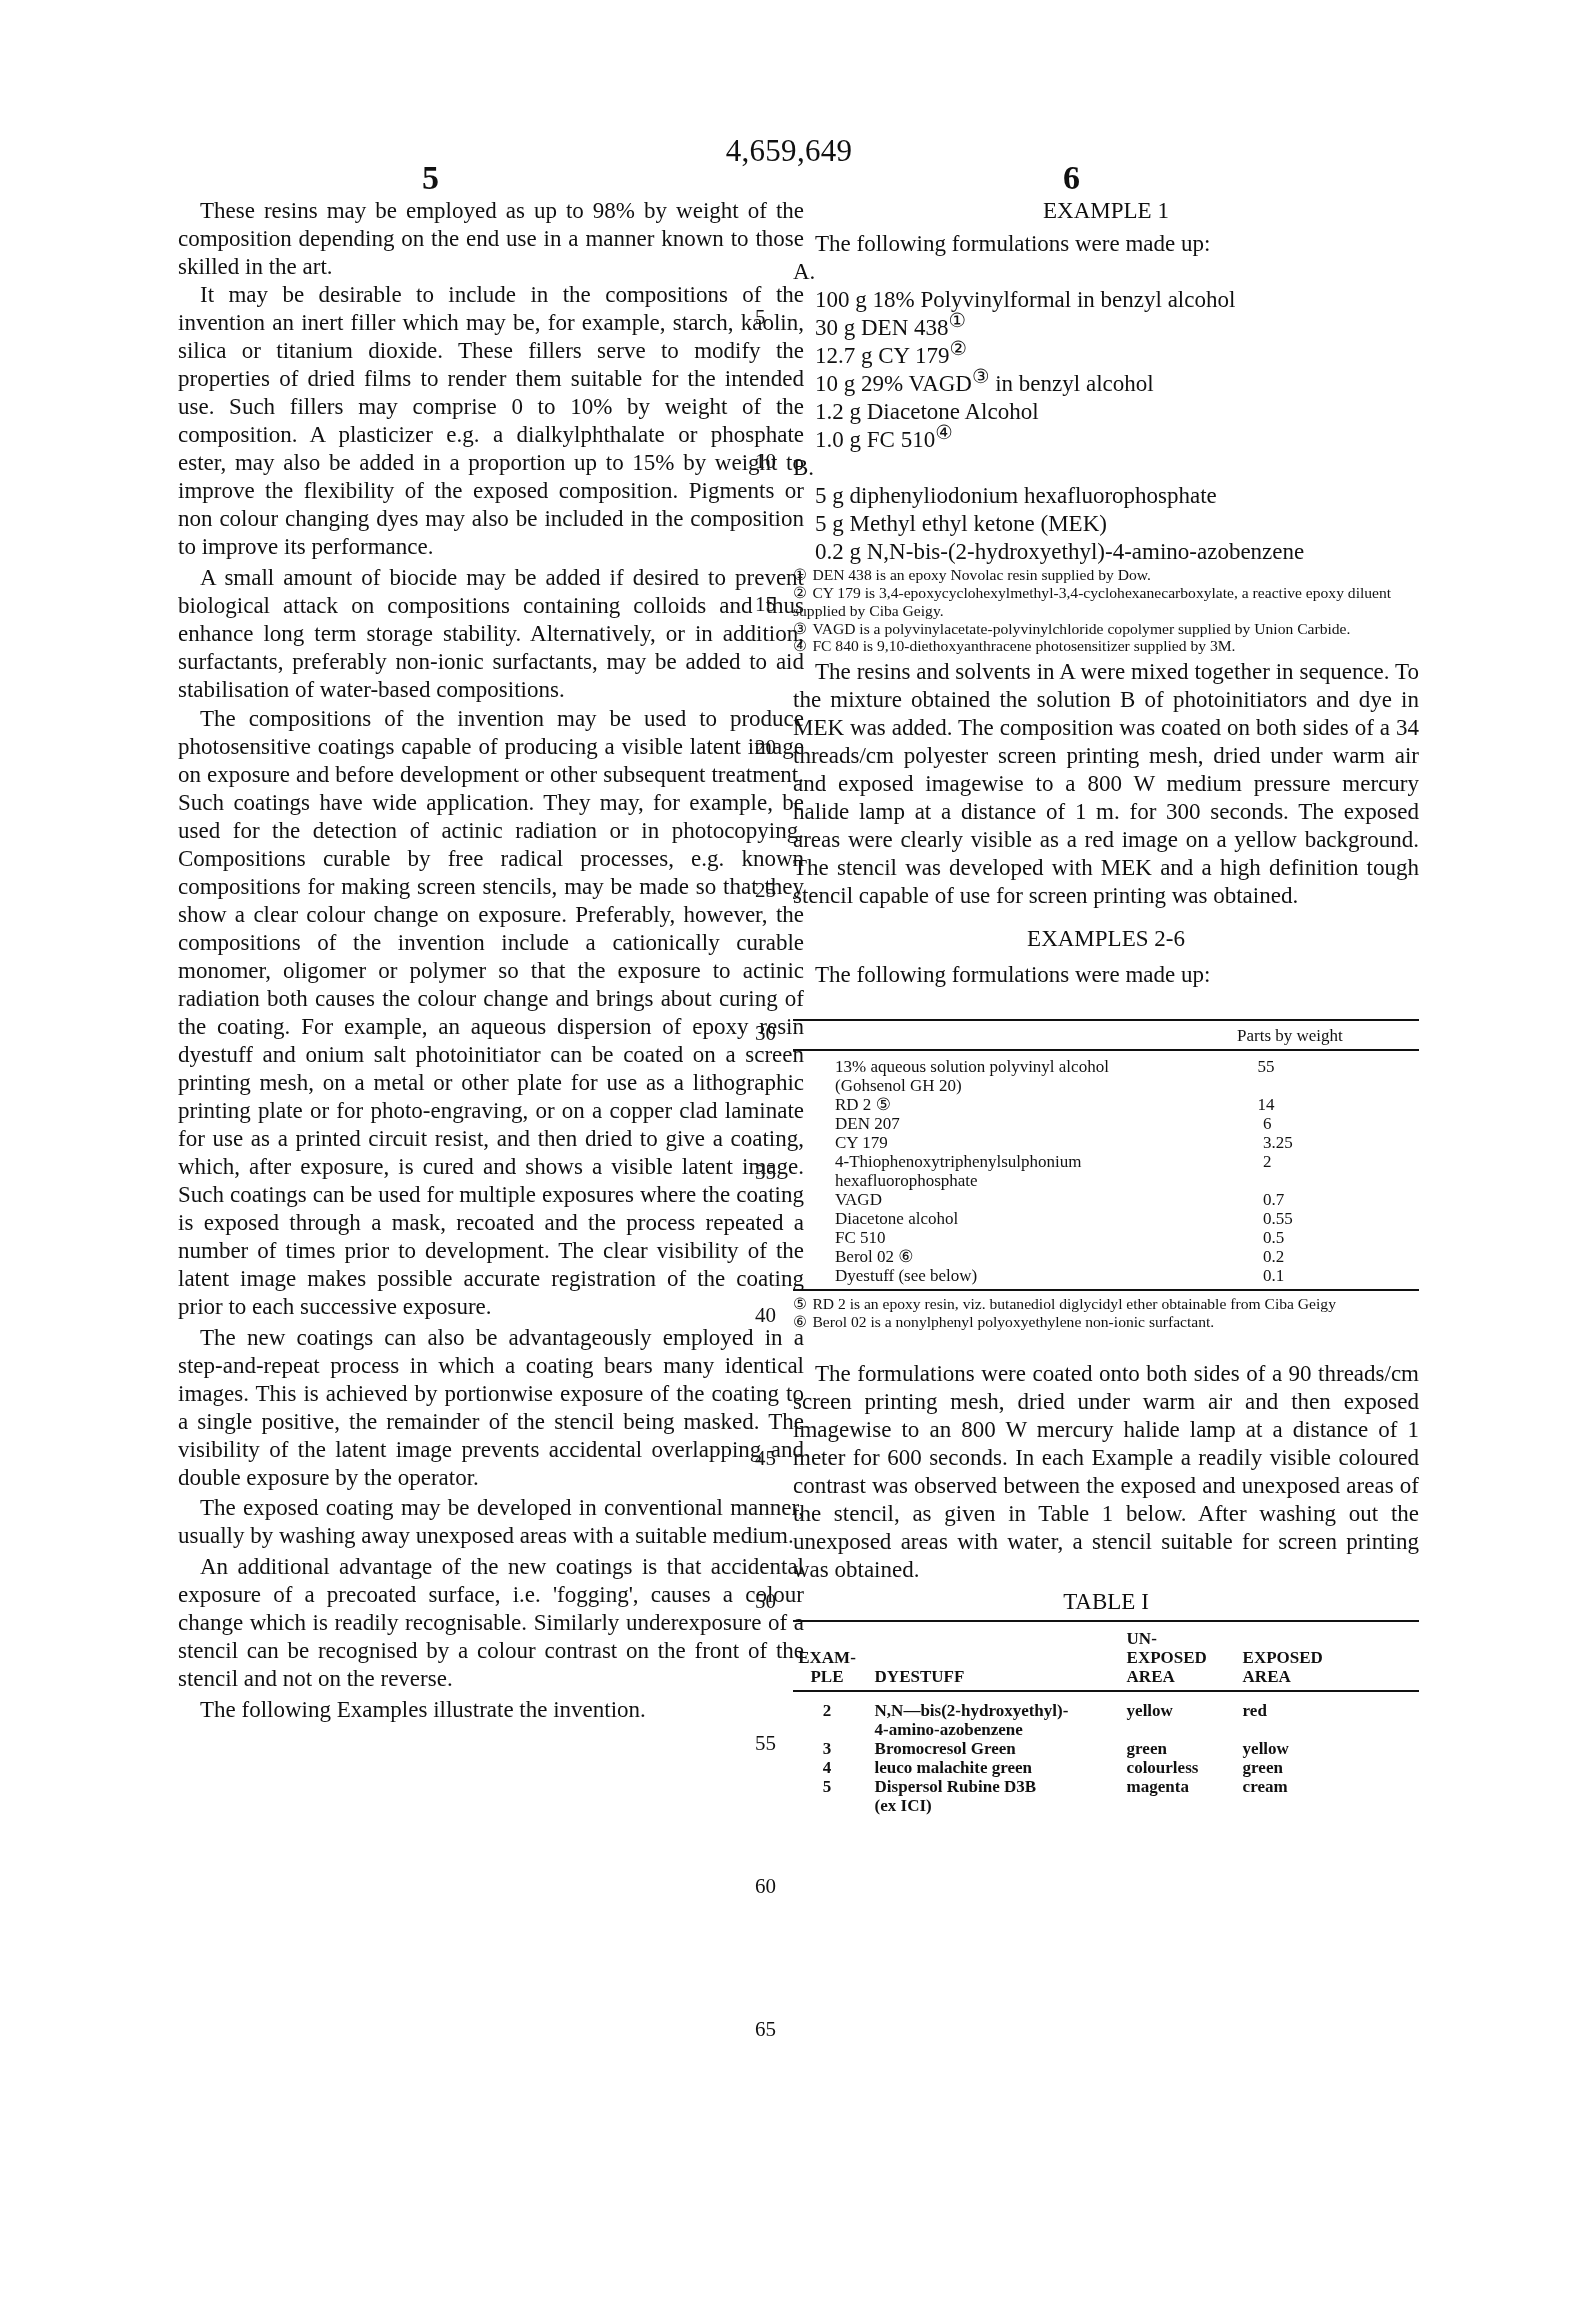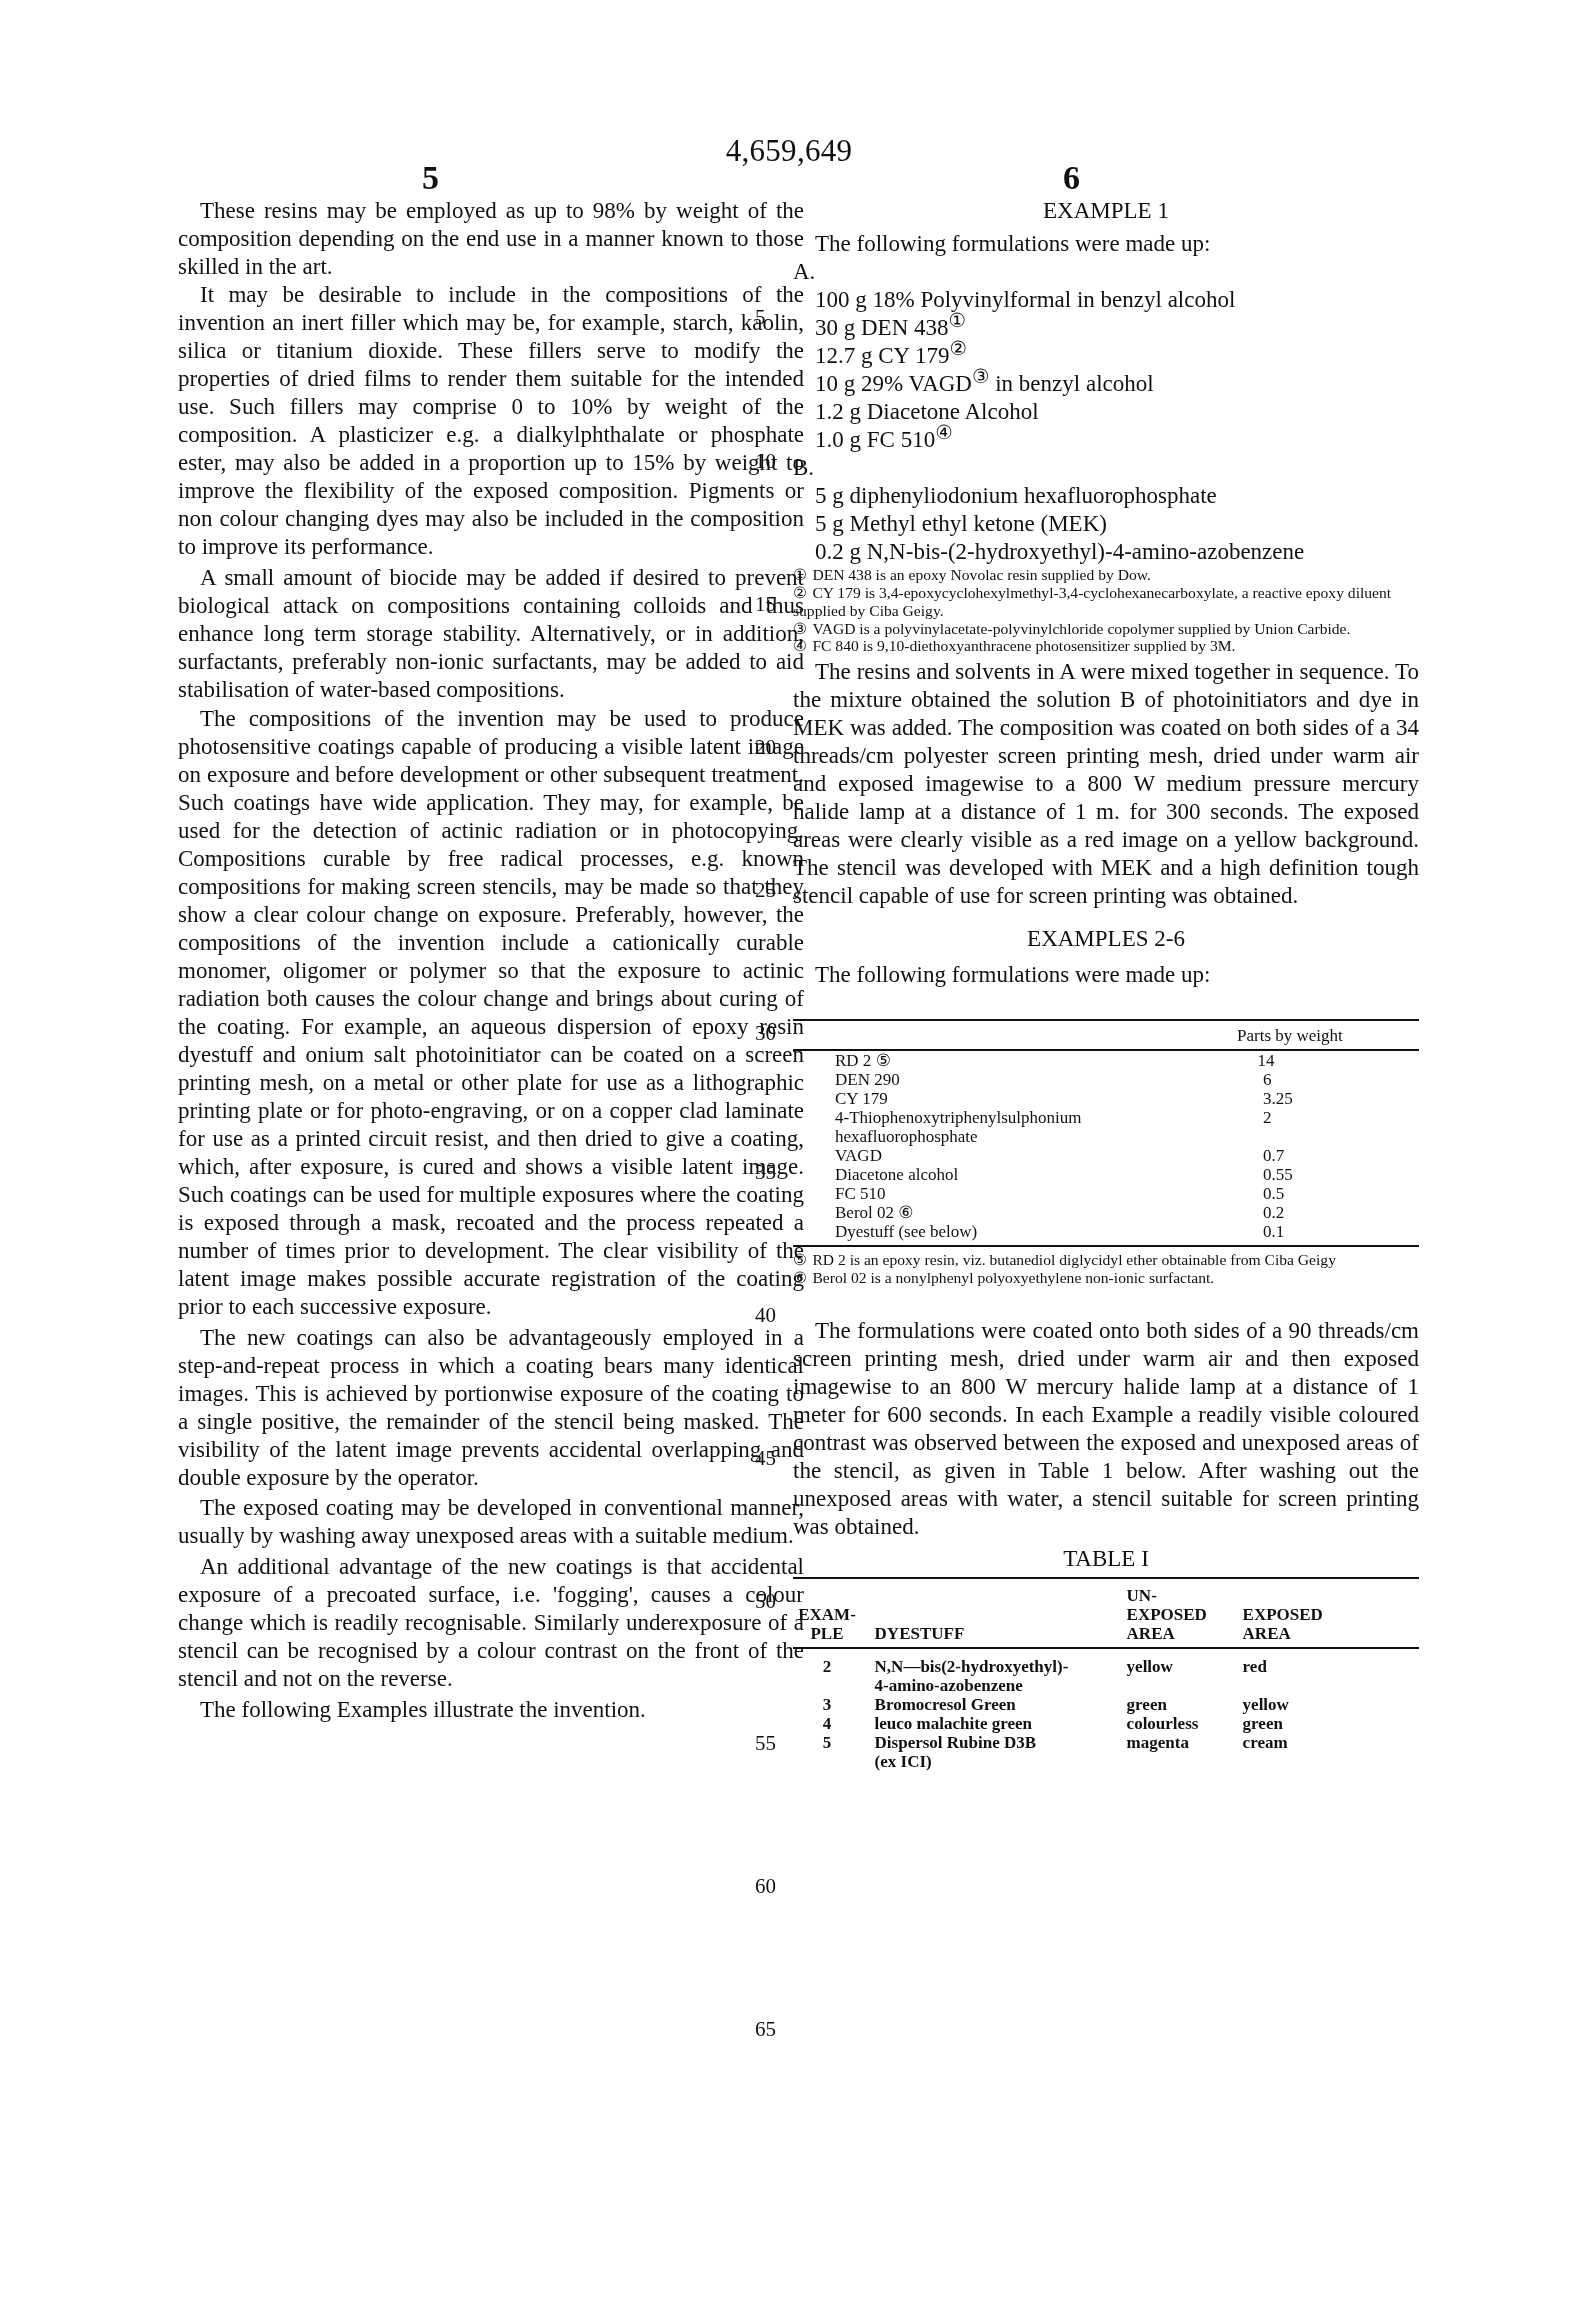--- a/index.html
+++ b/index.html
@@ -93,25 +93,29 @@
 
   <table class="fm-table" style="margin-top:30px">
     <thead>
       <tr class="t-top">
         <td style="padding:5.4px 0 4.1px"></td>
         <td class="val" style="padding:5.4px 0 4.1px">Parts by weight</td>
       </tr>
     </thead>
     <tbody class="t-top" style="border-top:2.7px solid #111">
       <tr>
+          <td class="name" style="padding-top:5.4px"><span>13% aqueous solution polyvinyl alcohol</span><br><span>(Gohsenol GH 20)</span></td>
+          <td class="val" style="padding:5.4px 0 0 20.4px">55</td>
+        </tr>
+      <tr>
           <td class="name"><span>RD 2</span> <span class="circ-fn">⑤</span></td>
           <td class="val" style="padding-left:20.4px">14</td>
         </tr>
       <tr>
-          <td class="name">DEN 290</td>
+          <td class="name">DEN 207</td>
           <td class="val" style="padding-left:26px">6</td>
         </tr>
       <tr>
           <td class="name">CY 179</td>
           <td class="val" style="padding-left:26px">3.25</td>
         </tr>
       <tr>
           <td class="name"><span>4-Thiophenoxytriphenylsulphonium</span><br><span>hexafluorophosphate</span></td>
           <td class="val" style="padding-left:26px">2</td>
         </tr>

